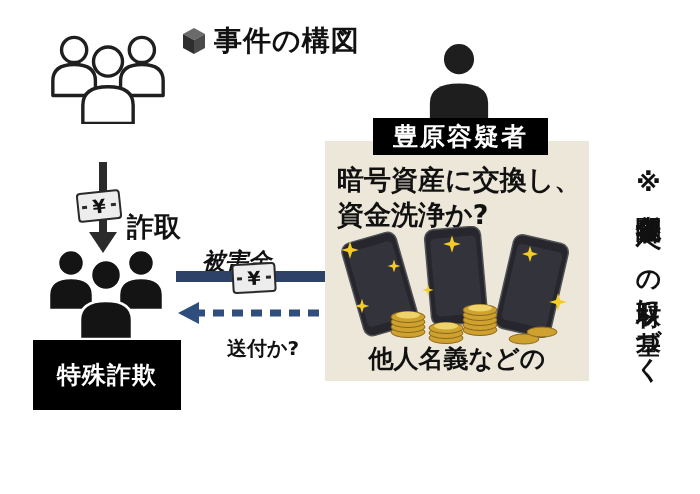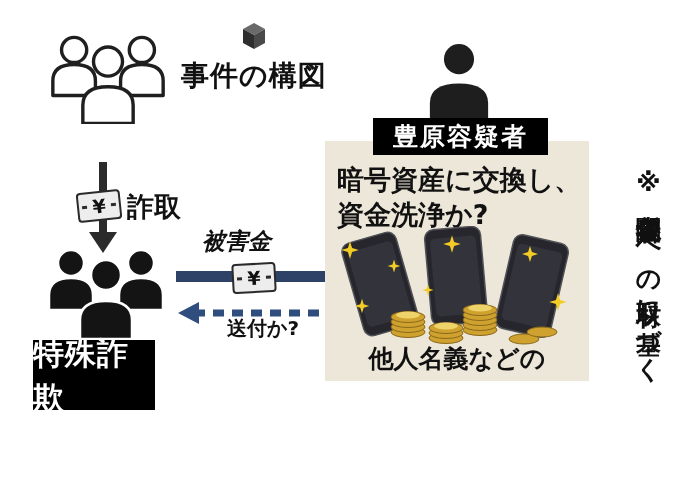--- a/index.html
+++ b/index.html
@@ -2,34 +2,34 @@
 <html><head>
 <meta charset="utf-8">
 <style>
   html,body{margin:0;padding:0;background:#fff;}
   .stage{position:relative;width:700px;height:494px;background:#ffffff;
          font-family:"DejaVu Sans","Liberation Sans",sans-serif;color:#111;overflow:hidden;}
   .abs{position:absolute;}
 
   
   .title{left:181px;top:22px;display:flex;align-items:center;gap:7px;
-         font-size:28px;font-weight:bold;letter-spacing:1px;flex-direction:column;}
+         font-size:28px;font-weight:bold;letter-spacing:1px;}
 
   
   .label-light{left:38px;top:127px;width:128px;height:34px;background:#d9e4f0;
                display:flex;align-items:center;justify-content:center;
                font-size:22px;font-weight:bold;letter-spacing:2px;}
   .label-dark{background:#000;color:#fff;display:flex;flex-direction:column;
               align-items:center;justify-content:center;font-weight:bold;}
-  .fraud-label{left:33px;top:340px;width:122px;height:70px;font-size:31px;
+  .fraud-label{left:33px;top:340px;width:148px;height:70px;font-size:24px;
                line-height:1.42;letter-spacing:1px;}
   .suspect-label{left:373px;top:118px;width:175px;height:37px;font-size:25px;letter-spacing:2px;}
 
   
-  .txt{font-weight:bold;color:#111;white-space:nowrap;}
+  .txt{font-weight:bold;color:#111;white-space:nowrap;margin-top:20px;}
   .swindle-txt{left:127px;top:189px;font-size:27px;}
   .damage-txt{left:202px;top:226px;font-size:23px;font-style:italic;}
   .return-txt{left:227px;top:315px;font-size:20px;}
 
   
   .victims-icon{left:48px;top:34px;}
   .fraud-icon{left:44px;top:247px;}
   .suspect-icon{left:426px;top:42px;}
   .arrow-down{left:88px;top:162px;}
   .arrow-right{left:176px;top:258px;}

